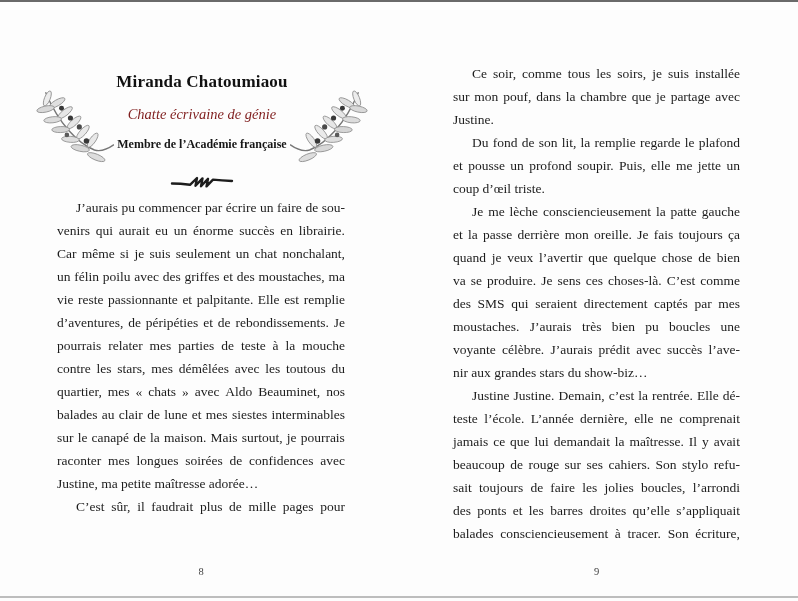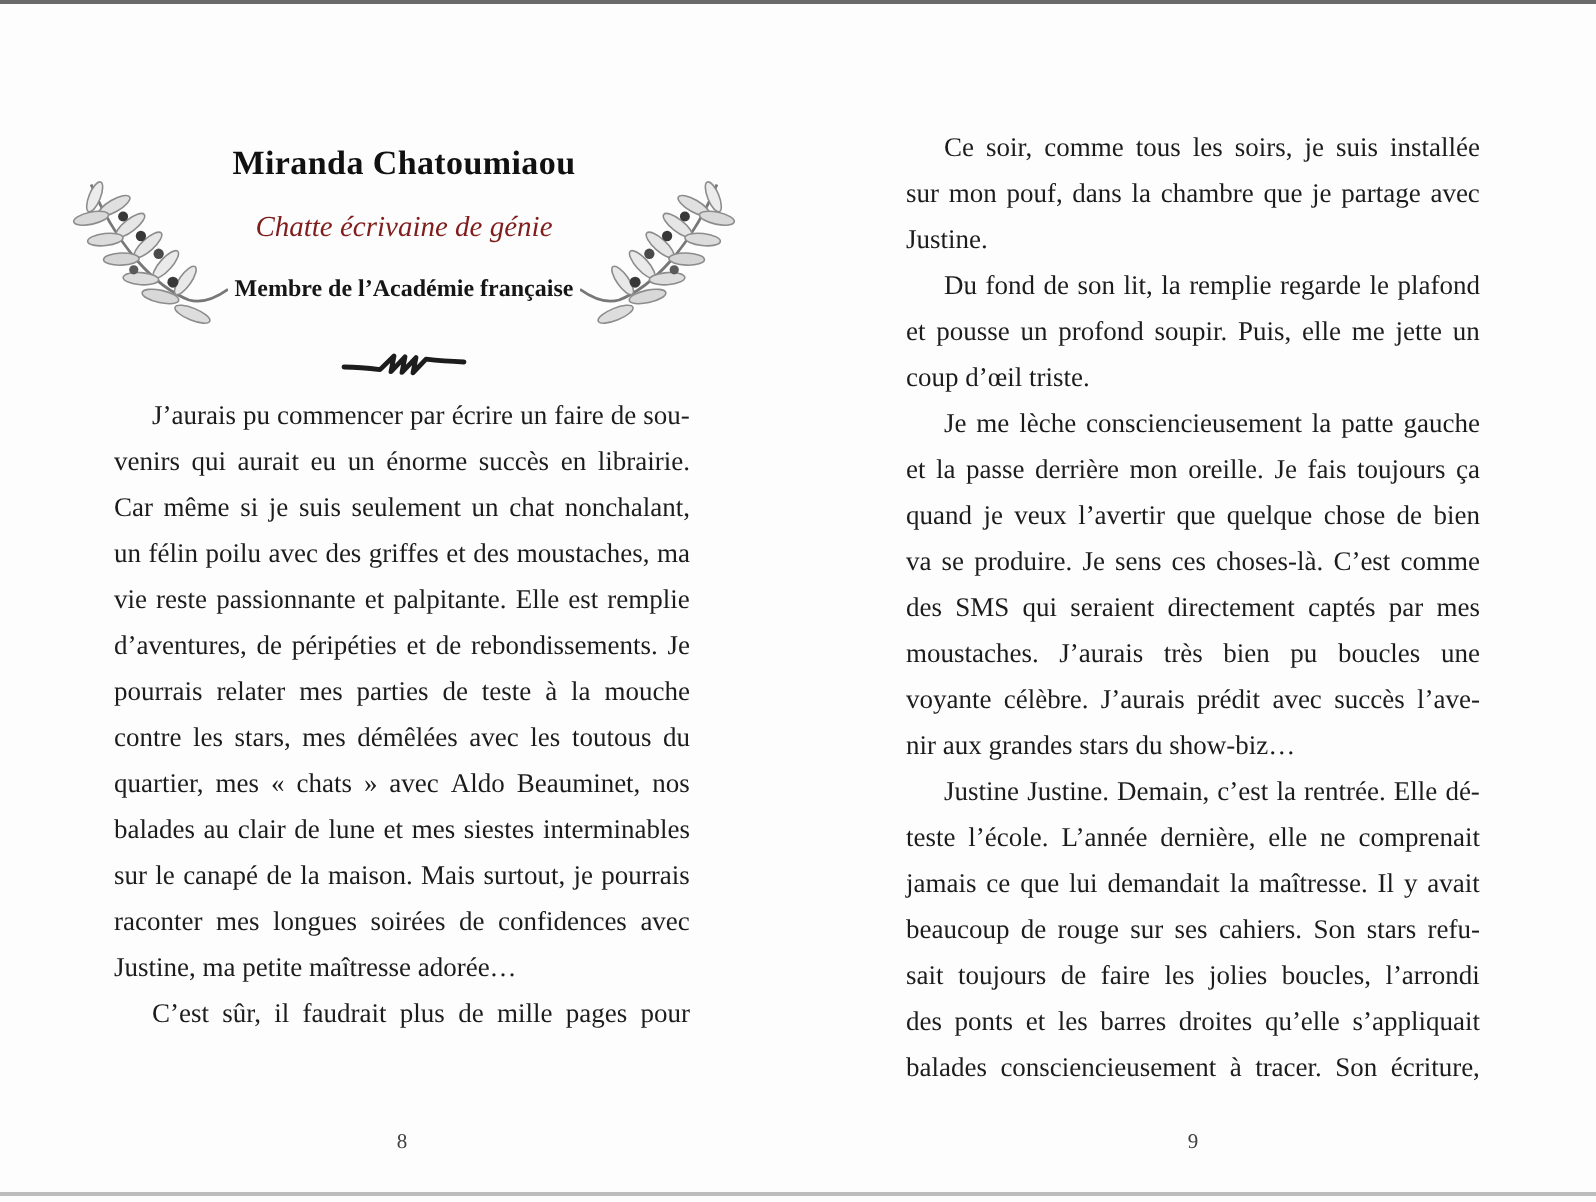--- a/index.html
+++ b/index.html
@@ -407,21 +407,21 @@
           <span>avait</span>
         </div>
         <div class="line just">
           <span>beaucoup</span>
           <span>de</span>
           <span>rouge</span>
           <span>sur</span>
           <span>ses</span>
           <span>cahiers.</span>
           <span>Son</span>
-          <span>stars</span>
+          <span>stylo</span>
           <span>refu-</span>
         </div>
         <div class="line just">
           <span>sait</span>
           <span>toujours</span>
           <span>de</span>
           <span>faire</span>
           <span>les</span>
           <span>jolies</span>
           <span>boucles,</span>

